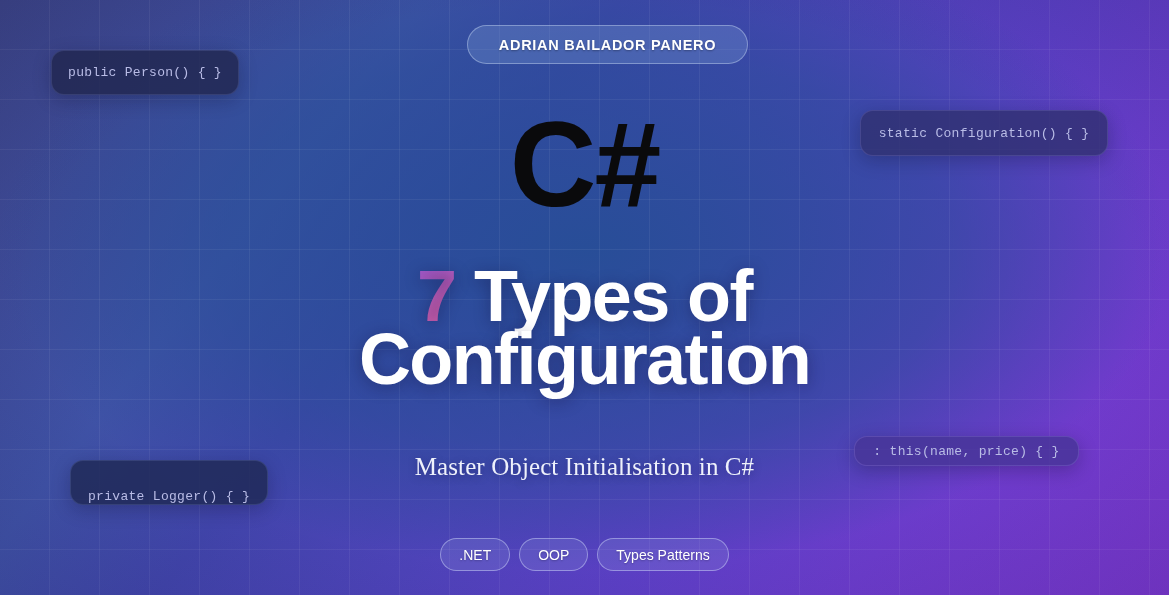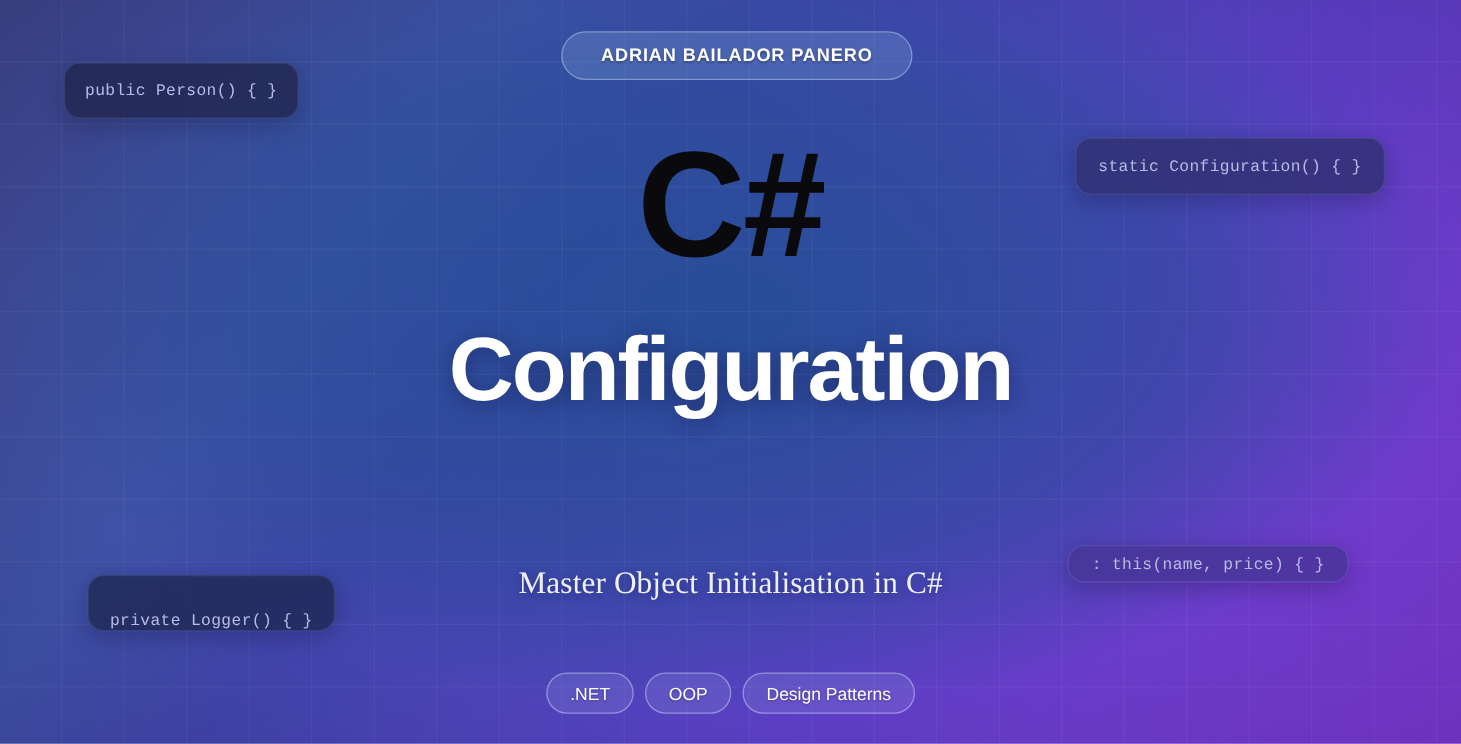--- a/index.html
+++ b/index.html
@@ -45,21 +45,21 @@
   #vignette {
     position: absolute;
     inset: 0;
     background: radial-gradient(ellipse 85% 85% at 50% 48%, rgba(0,0,0,0) 55%, rgba(20,10,60,0.18) 100%);
     pointer-events: none;
   }
 
   
   .author-badge {
     position: absolute;
-    left: 449px;
+    left: 467px;
     top: 25px;
     width: 281px;
     height: 39px;
     box-sizing: border-box;
     border-radius: 20px;
     background: rgba(126,160,214,0.30);
     border: 1px solid rgba(206,222,246,0.42);
     display: flex;
     align-items: center;
     justify-content: center;
@@ -209,31 +209,32 @@
   </div>
   <div class="code-chip chip-4">
     <span>: this(name, price) { }</span>
   </div>
 
   <div class="center">
 
     <div class="logo-cs">C#</div>
 
     <div class="headline">
+      <span><span class="num">7</span><span> Types of</span></span>
       <span class="ln2">Configuration</span>
     </div>
 
     <div class="subtitle">Master Object Initialisation in C#</div>
 
     <div class="tags">
       <div class="tag">
         <span>.NET</span>
       </div>
       <div class="tag">
         <span>OOP</span>
       </div>
       <div class="tag">
-        <span>Design Patterns</span>
+        <span>Types Patterns</span>
       </div>
     </div>
 
   </div>
 </div>
 
 </body></html>

